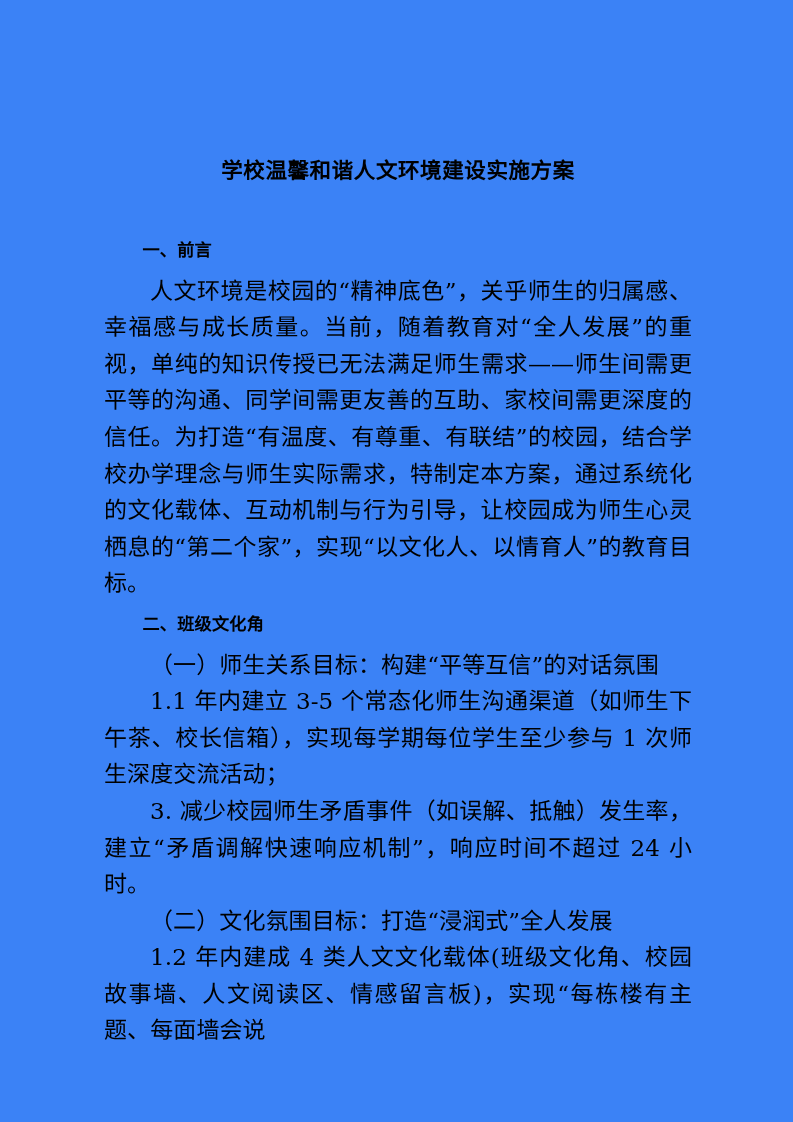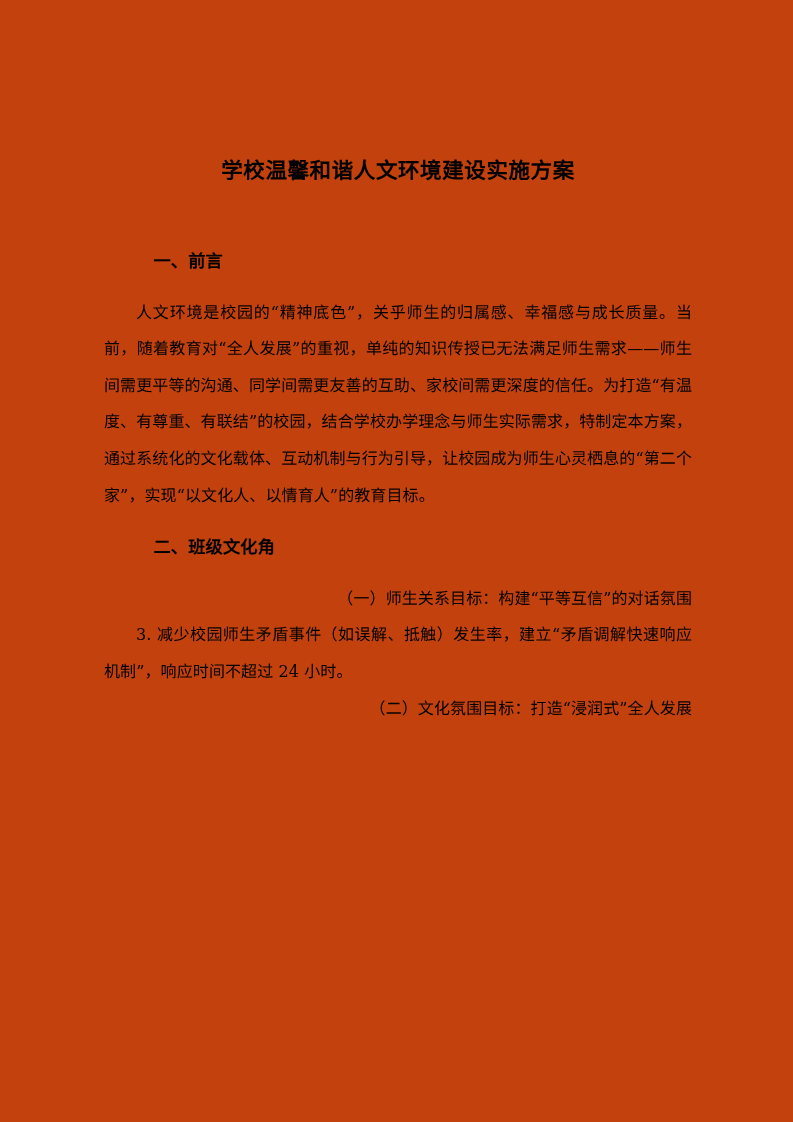--- a/index.html
+++ b/index.html
@@ -15,21 +15,21 @@
     font-family: "DejaVu Serif", "Liberation Serif", serif;
     color: #000000;
     -webkit-font-smoothing: antialiased;
   }
 
   .page {
     position: relative;
     width: 793px;
     height: 1122px;
     box-sizing: border-box;
-    background: #c2410c;
+    background: #3b82f6;
   }
 
   
   .content {
     position: absolute;
     left: 104px;
     top: 0;
     width: 588px;
   }
 
@@ -52,47 +52,47 @@
 
   .body-block {
     position: absolute;
     top: 228px;
     left: 0;
     width: 588px;
   }
 
   
   .h-sec {
-    margin: 15px;
+    margin: 4px;
     font-family: "DejaVu Sans", "Liberation Sans", sans-serif;
     font-weight: 700;
     font-size: 17.2px;
     line-height: 36.6px;
     letter-spacing: 0.2px;
     text-indent: 2em;
     color: #000000;
     white-space: nowrap;
   }
 
   
   .p {
     margin: 0;
     font-family: "DejaVu Serif", "Liberation Serif", serif;
-    font-size: 16px;
+    font-size: 23px;
     line-height: 36.6px;
     text-align: justify;
     text-justify: inter-character;
     text-indent: 2em;
     letter-spacing: 0.1px;
     color: #000000;
     word-break: break-all;
   }
 
   .p.single {
-    text-align: right;
+    text-align: left;
     white-space: nowrap;
   }
 </style>
 </head>
 <body>
 
 <div class="page">
 
   <div class="content">
 
@@ -101,22 +101,24 @@
     <div class="body-block">
 
       <p class="h-sec">一、前言</p>
 
       <p class="p">人文环境是校园的“精神底色”，关乎师生的归属感、幸福感与成长质量。当前，随着教育对“全人发展”的重视，单纯的知识传授已无法满足师生需求——师生间需更平等的沟通、同学间需更友善的互助、家校间需更深度的信任。为打造“有温度、有尊重、有联结”的校园，结合学校办学理念与师生实际需求，特制定本方案，通过系统化的文化载体、互动机制与行为引导，让校园成为师生心灵栖息的“第二个家”，实现“以文化人、以情育人”的教育目标。</p>
 
       <p class="h-sec">二、班级文化角</p>
 
       <p class="p single">（一）师生关系目标：构建“平等互信”的对话氛围</p>
 
+      <p class="p">1.1 年内建立 3-5 个常态化师生沟通渠道（如师生下午茶、校长信箱），实现每学期每位学生至少参与 1 次师生深度交流活动；</p>
 
 
       <p class="p">3. 减少校园师生矛盾事件（如误解、抵触）发生率，建立“矛盾调解快速响应机制”，响应时间不超过 24 小时。</p>
 
       <p class="p single">（二）文化氛围目标：打造“浸润式”全人发展</p>
 
+      <p class="p">1.2 年内建成 4 类人文文化载体(班级文化角、校园故事墙、人文阅读区、情感留言板)，实现“每栋楼有主题、每面墙会说</p>
 
     </div>
   </div>
 </div>
 
 </body></html>

